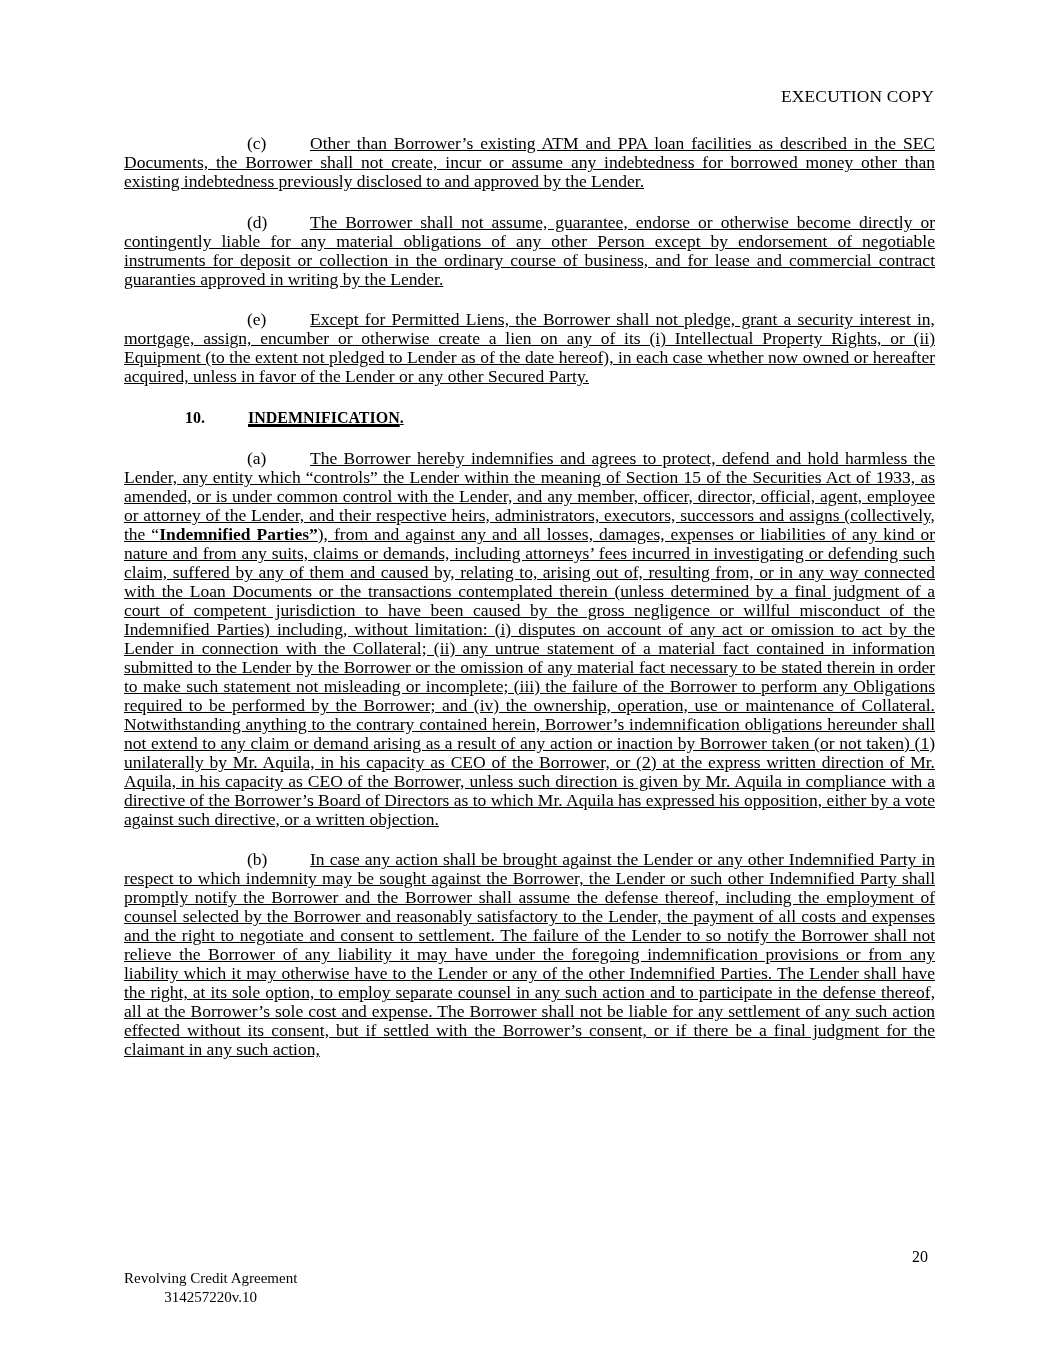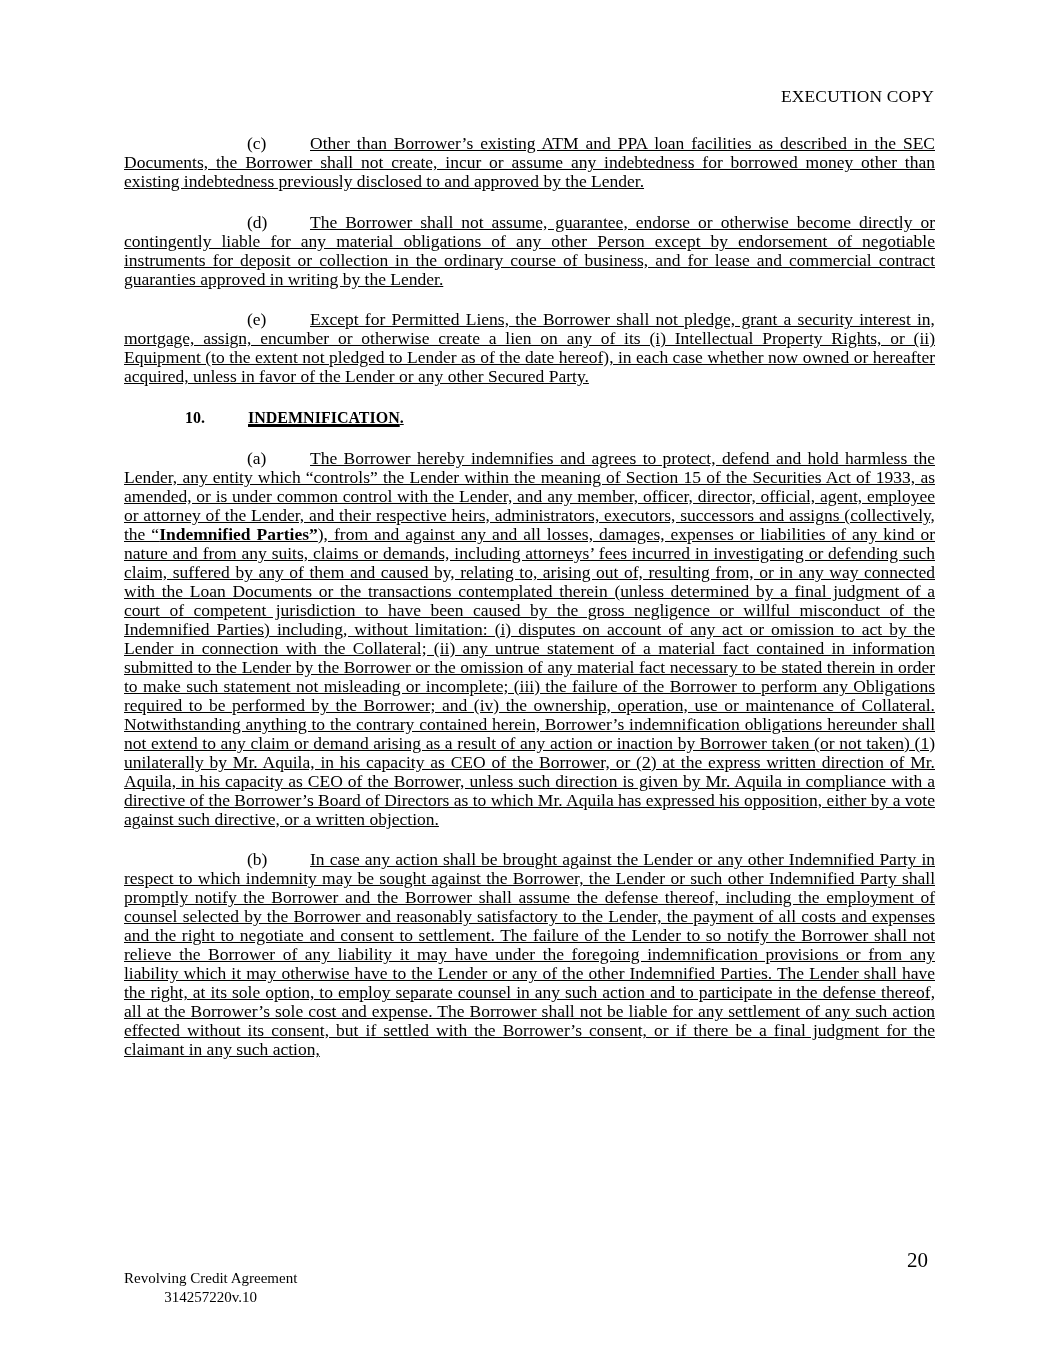--- a/index.html
+++ b/index.html
@@ -63,21 +63,21 @@
     text-decoration-thickness: 1.6px;
     text-underline-offset: 2px;
   }
   .bold-term {
     font-weight: bold;
   }
   .page-number {
     position: absolute;
     top: 1248px;
     right: 127px;
-    font-size: 21px;
+    font-size: 16px;
   }
   .footer-block {
     position: absolute;
     top: 1269px;
     left: 124px;
     font-size: 15px;
     line-height: 19px;
     text-align: center;
   }
 </style>

